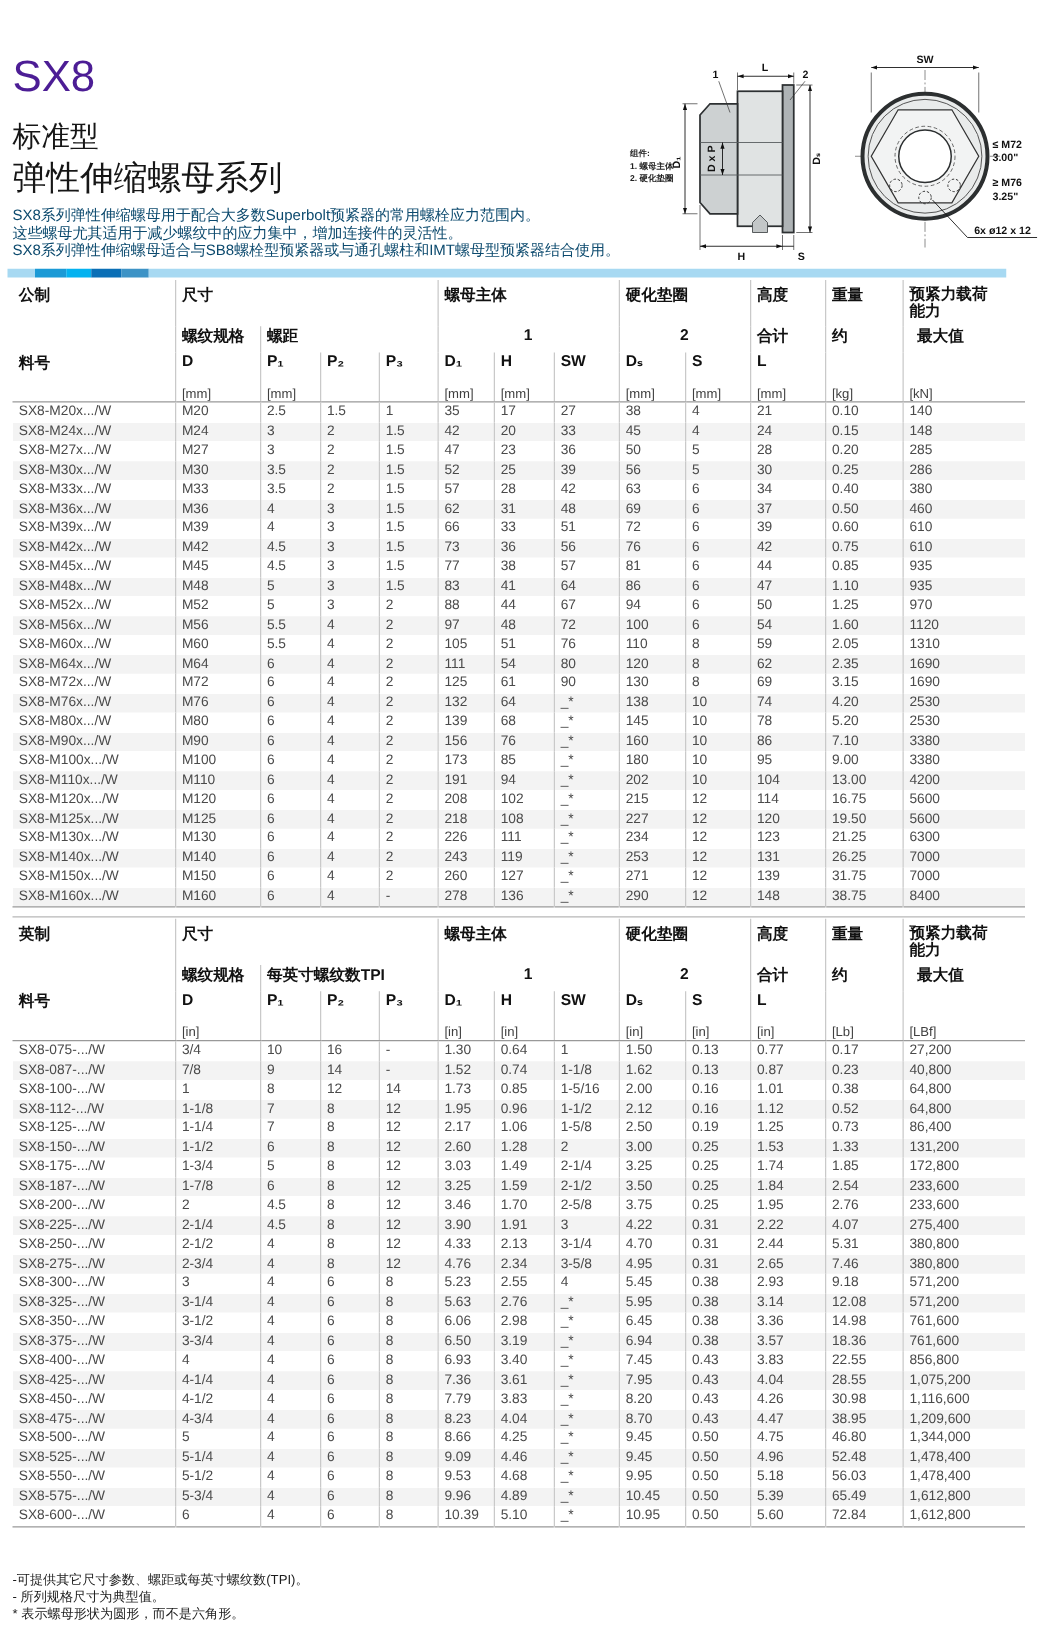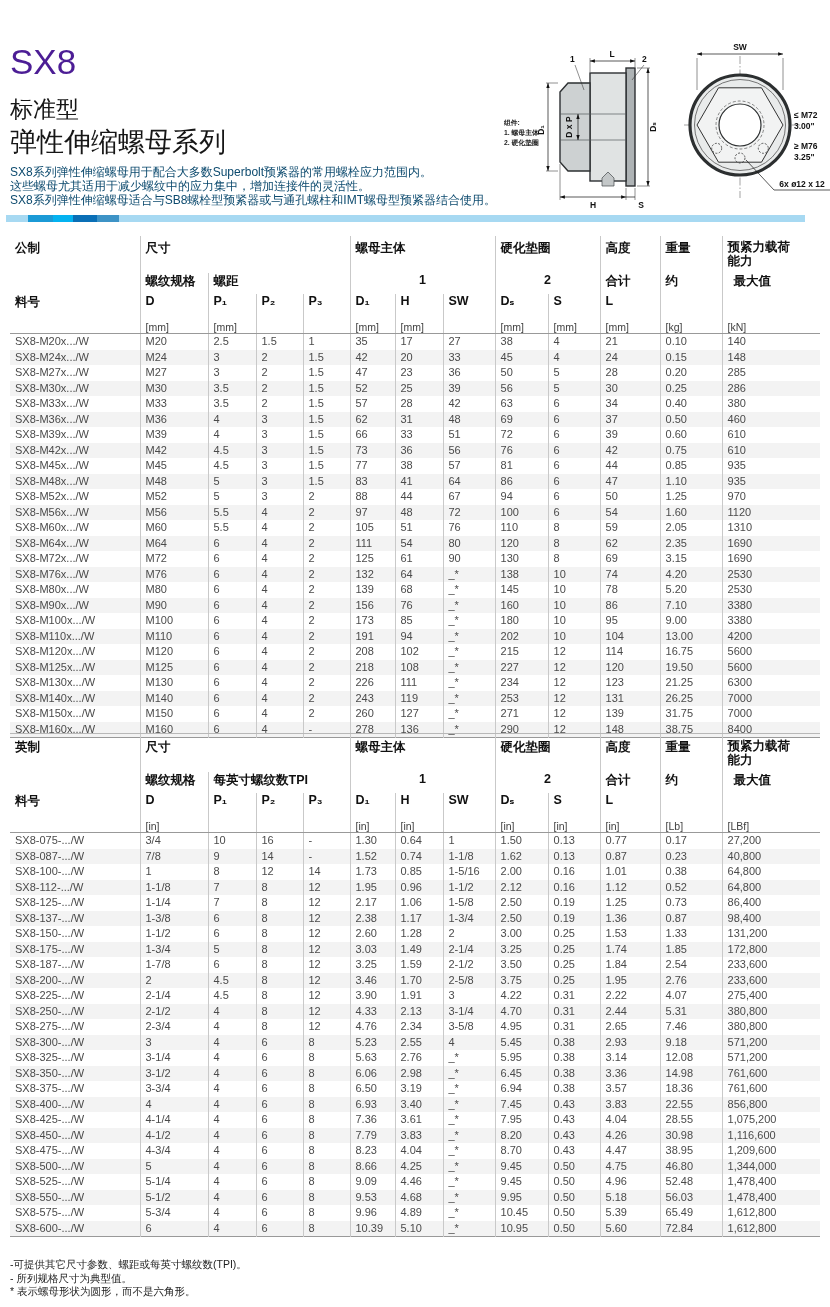--- a/index.html
+++ b/index.html
@@ -16,21 +16,21 @@
   
   .drawing{position:absolute;left:498px;top:28px;width:332px;height:188px;}
   svg text{font-family:"Liberation Sans","DejaVu Sans",sans-serif;fill:#111;}
   .dl{font-size:8.5px;font-weight:bold;}
   .an{font-size:8.5px;font-weight:bold;}
   .ct{font-size:6.8px;font-weight:bold;fill:#222;}
   .dim{stroke:#111;stroke-width:0.7;}
   .ext{stroke:#333;stroke-width:0.55;}
   
   .tbl{position:absolute;left:10px;}
-  #metric-wrap{top:236px;}
+  #metric-wrap{top:224px;}
   #imperial-wrap{top:733px;border-top:1px solid #b8b8b8;padding-top:1px;}
   table{width:810px;table-layout:fixed;border-collapse:collapse;}
   th,td{text-align:left;vertical-align:top;}
   th{font-size:12.5px;font-weight:bold;color:#111;padding:4px 0 0 5px;}
   .h1 th{height:33px;}
   .h2 th{height:21px;padding-top:0;}
   .h3 th{height:33px;border-bottom:1px solid #999;padding-top:0;}
   th.maj,th.min,td+td{border-left:1px solid #c9c9c9;}
   th.none{border-left:none;}
   th.pre{padding-right:30px;line-height:1.15;}
@@ -792,35 +792,20 @@
             <td>2.17</td>
             <td>1.06</td>
             <td>1-5/8</td>
             <td>2.50</td>
             <td>0.19</td>
             <td>1.25</td>
             <td>0.73</td>
             <td>86,400</td>
           </tr>
           <tr>
-            <td>SX8-137-.../W</td>
-            <td>1-3/8</td>
-            <td>6</td>
-            <td>8</td>
-            <td>12</td>
-            <td>2.38</td>
-            <td>1.17</td>
-            <td>1-3/4</td>
-            <td>2.50</td>
-            <td>0.19</td>
-            <td>1.36</td>
-            <td>0.87</td>
-            <td>98,400</td>
-          </tr>
-          <tr>
             <td>SX8-150-.../W</td>
             <td>1-1/2</td>
             <td>6</td>
             <td>8</td>
             <td>12</td>
             <td>2.60</td>
             <td>1.28</td>
             <td>2</td>
             <td>3.00</td>
             <td>0.25</td>

